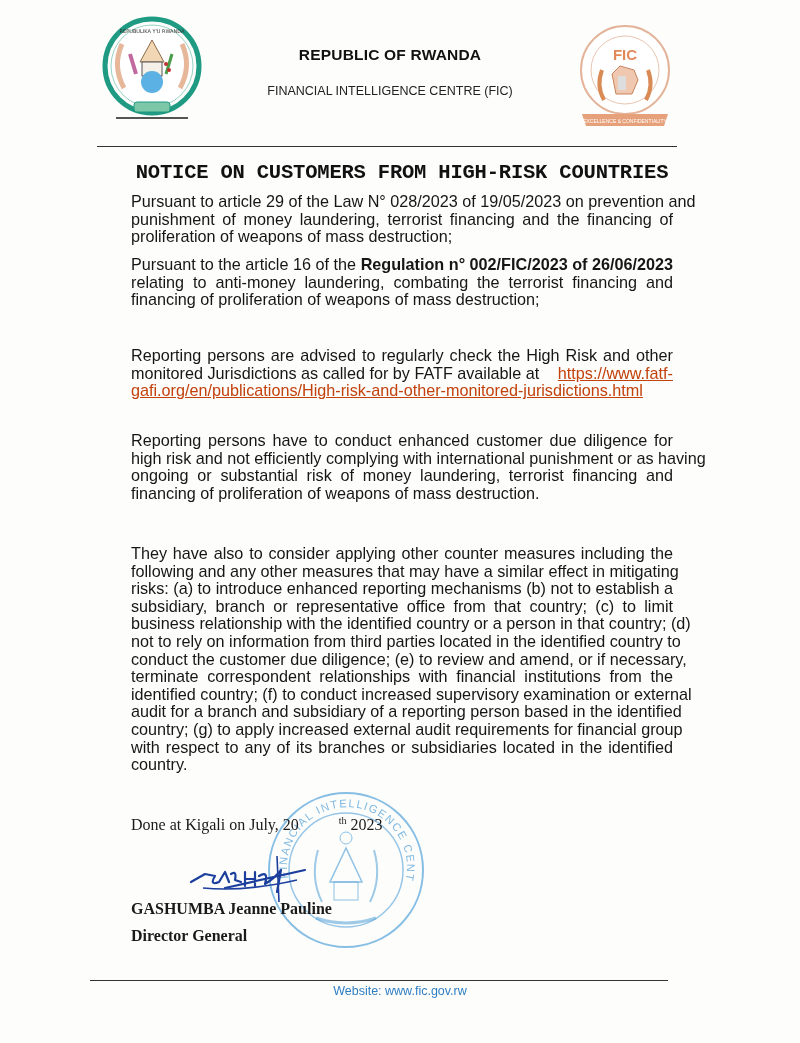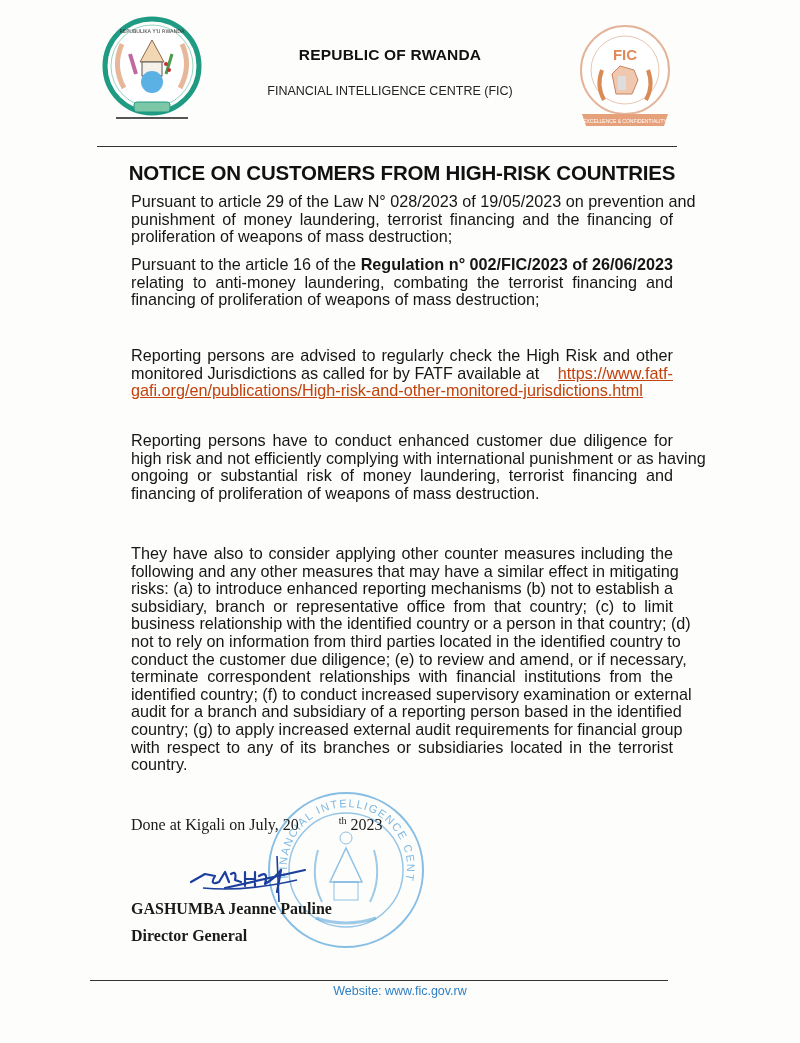--- a/index.html
+++ b/index.html
@@ -18,21 +18,21 @@
     font-size:15.5px; letter-spacing:0.2px; color:#111;
   }
   .hdr-sub {
     left:0; width:780px; top:84px; text-align:center;
     font-family:"Liberation Sans", sans-serif;
     font-size:12.5px; color:#222;
   }
   .rule-top { left:97px; width:580px; top:146px; height:0; border-top:1.3px solid #333; }
   .doc-title {
     left:128px; width:548px; top:161px; text-align:center;
-    font-family:Liberation Sans, sans-serif; font-weight:bold;
+    font-family:Liberation Mono, monospace; font-weight:bold;
     font-size:20.5px; color:#111; letter-spacing:-0.2px; white-space:nowrap;
   }
   .para {
     left:131px; width:542px;
     font-family:Liberation Sans, sans-serif;
     font-size:16.2px; line-height:17.6px; color:#161616;
   }
   .line { display:block; text-align:justify; text-align-last:justify; white-space:nowrap; height:17.6px; }
   .line.last { text-align-last:left; }
   .line > span { white-space:normal; }
@@ -139,21 +139,21 @@
   <span class="line">following and any other measures that may have a similar effect in mitigating</span>
   <span class="line">risks: (a) to introduce enhanced reporting mechanisms (b) not to establish a</span>
   <span class="line">subsidiary, branch or representative office from that country;  (c) to limit</span>
   <span class="line">business relationship with the identified country or a person in that country;  (d)</span>
   <span class="line">not to rely on information from third parties located in the identified country to</span>
   <span class="line">conduct the customer due diligence; (e) to review and amend, or if necessary,</span>
   <span class="line">terminate correspondent relationships with financial institutions from the</span>
   <span class="line">identified country; (f) to conduct increased supervisory examination or external</span>
   <span class="line">audit for a branch and subsidiary of a reporting person based in the identified</span>
   <span class="line">country; (g) to apply increased external audit requirements for financial group</span>
-  <span class="line">with respect to any of its branches or subsidiaries located in the terrorist</span>
+  <span class="line">with respect to any of its branches or subsidiaries located in the identified</span>
   <span class="line last">country.</span>
 </div>
 
 <div class="abs stamp">
   <svg width="160" height="160" viewBox="0 0 160 160">
     <defs>
       <path id="stampArc" d="M22 88 A60 60 0 1 1 140 88"></path>
     </defs>
     <circle cx="80" cy="80" r="77" fill="none" stroke="#5fa8dc" stroke-width="2" opacity="0.75"></circle>
     <circle cx="80" cy="80" r="57" fill="none" stroke="#5fa8dc" stroke-width="1.5" opacity="0.65"></circle>

